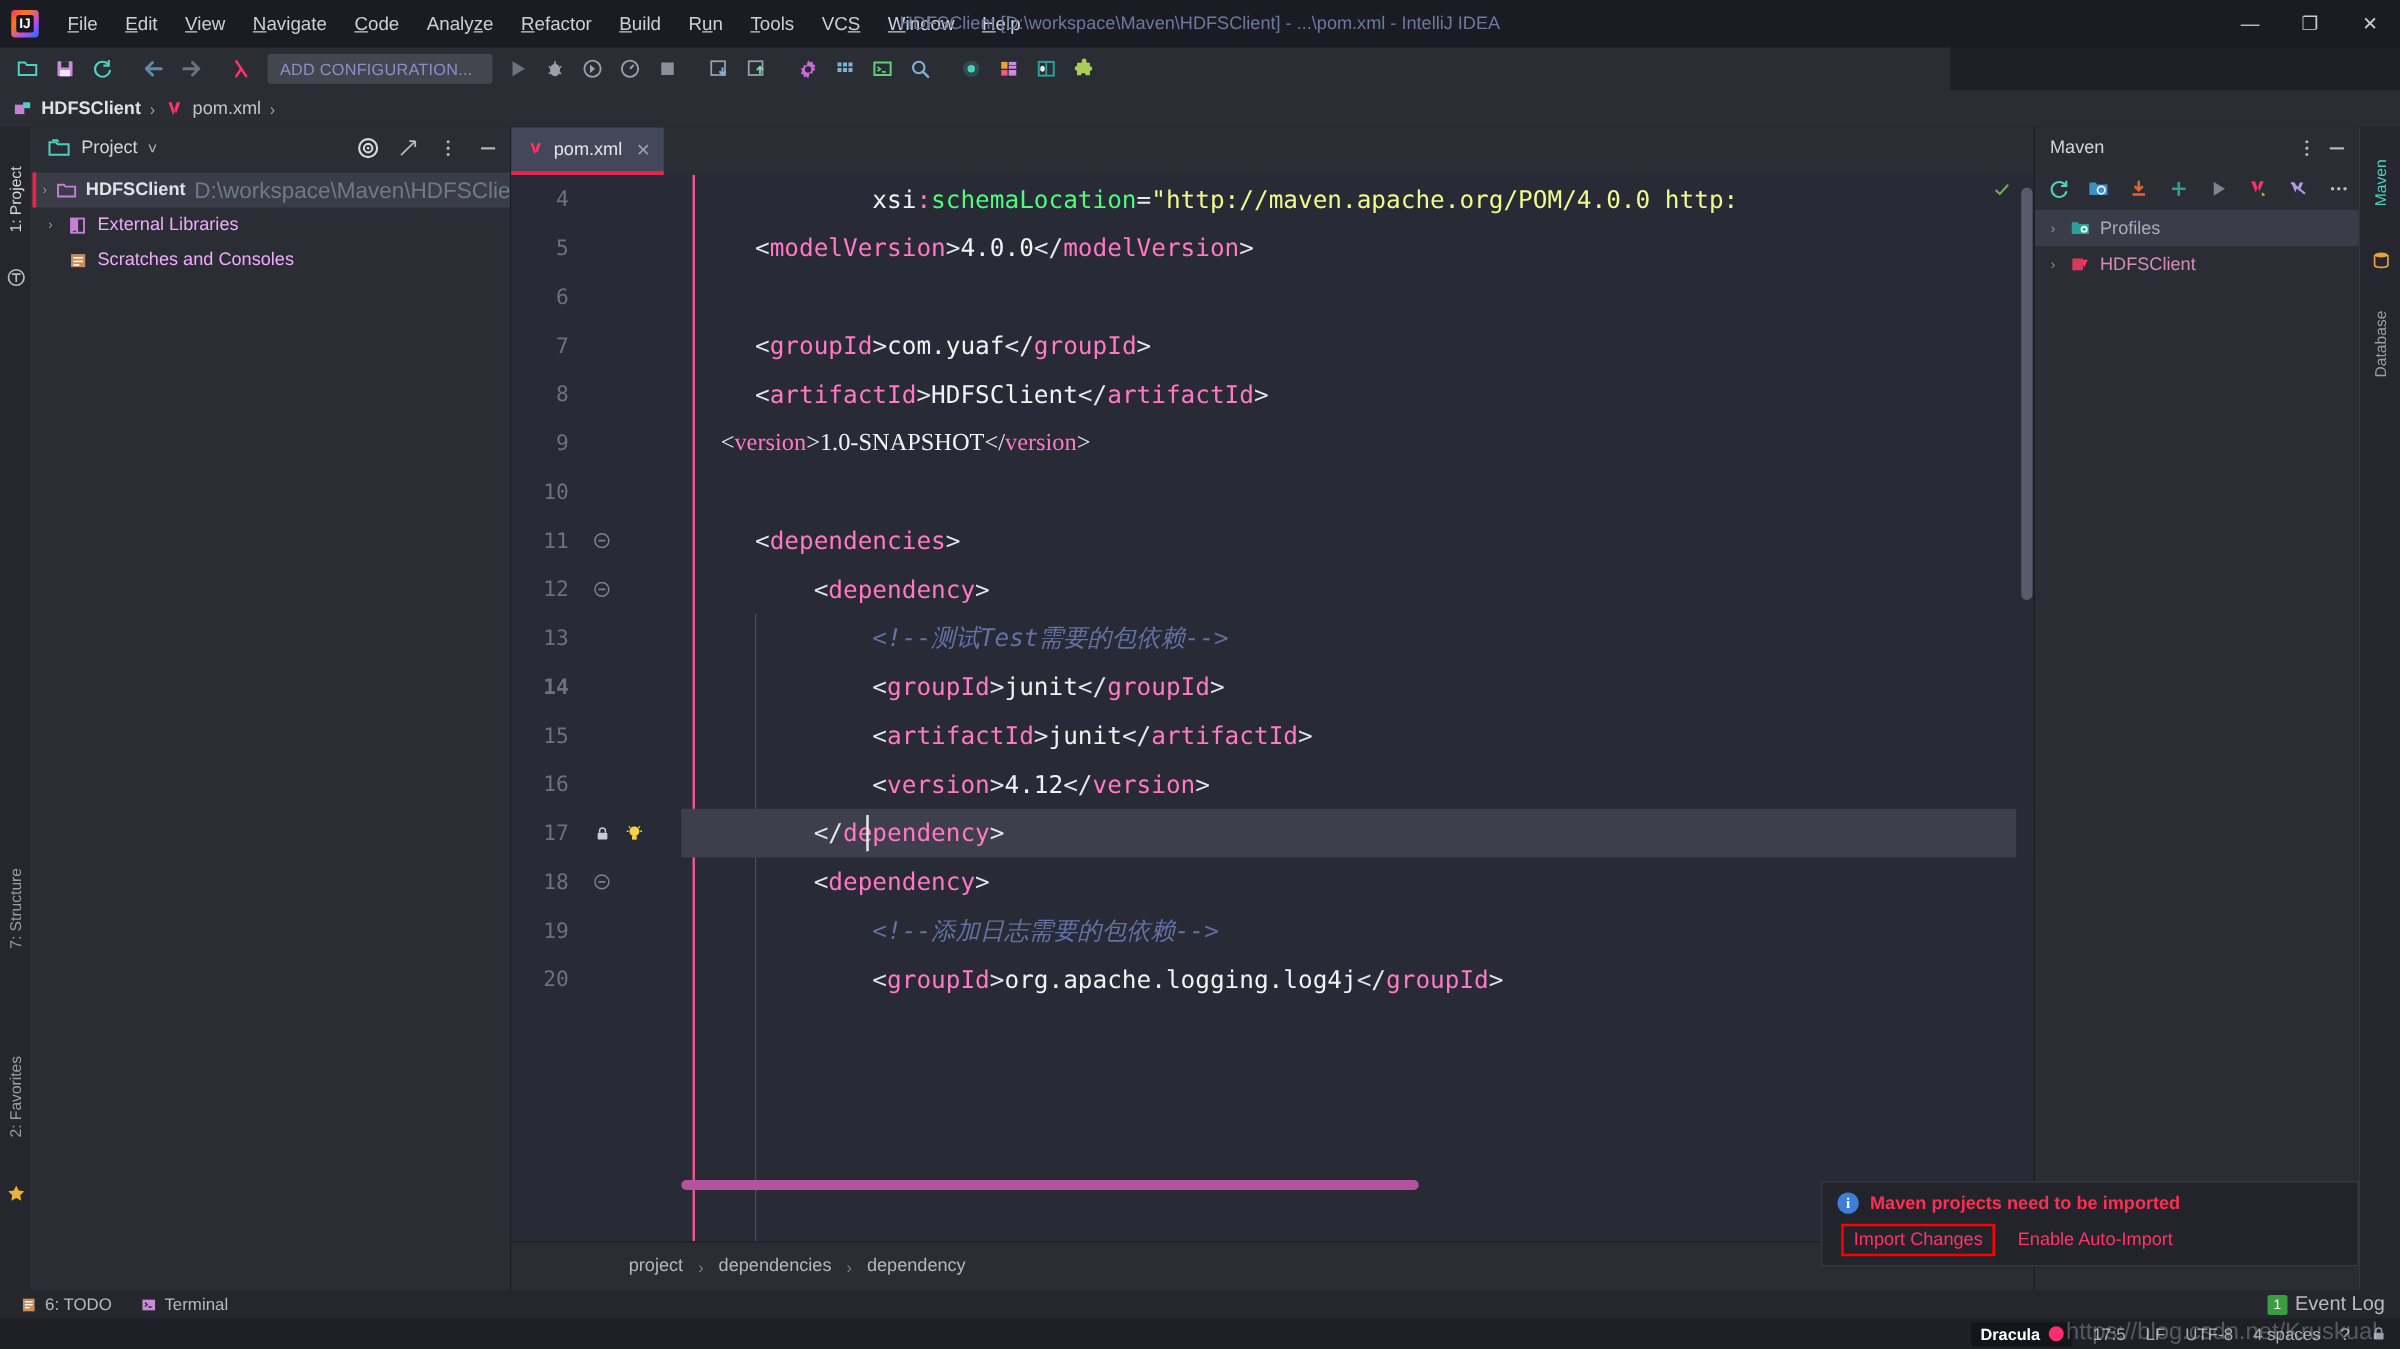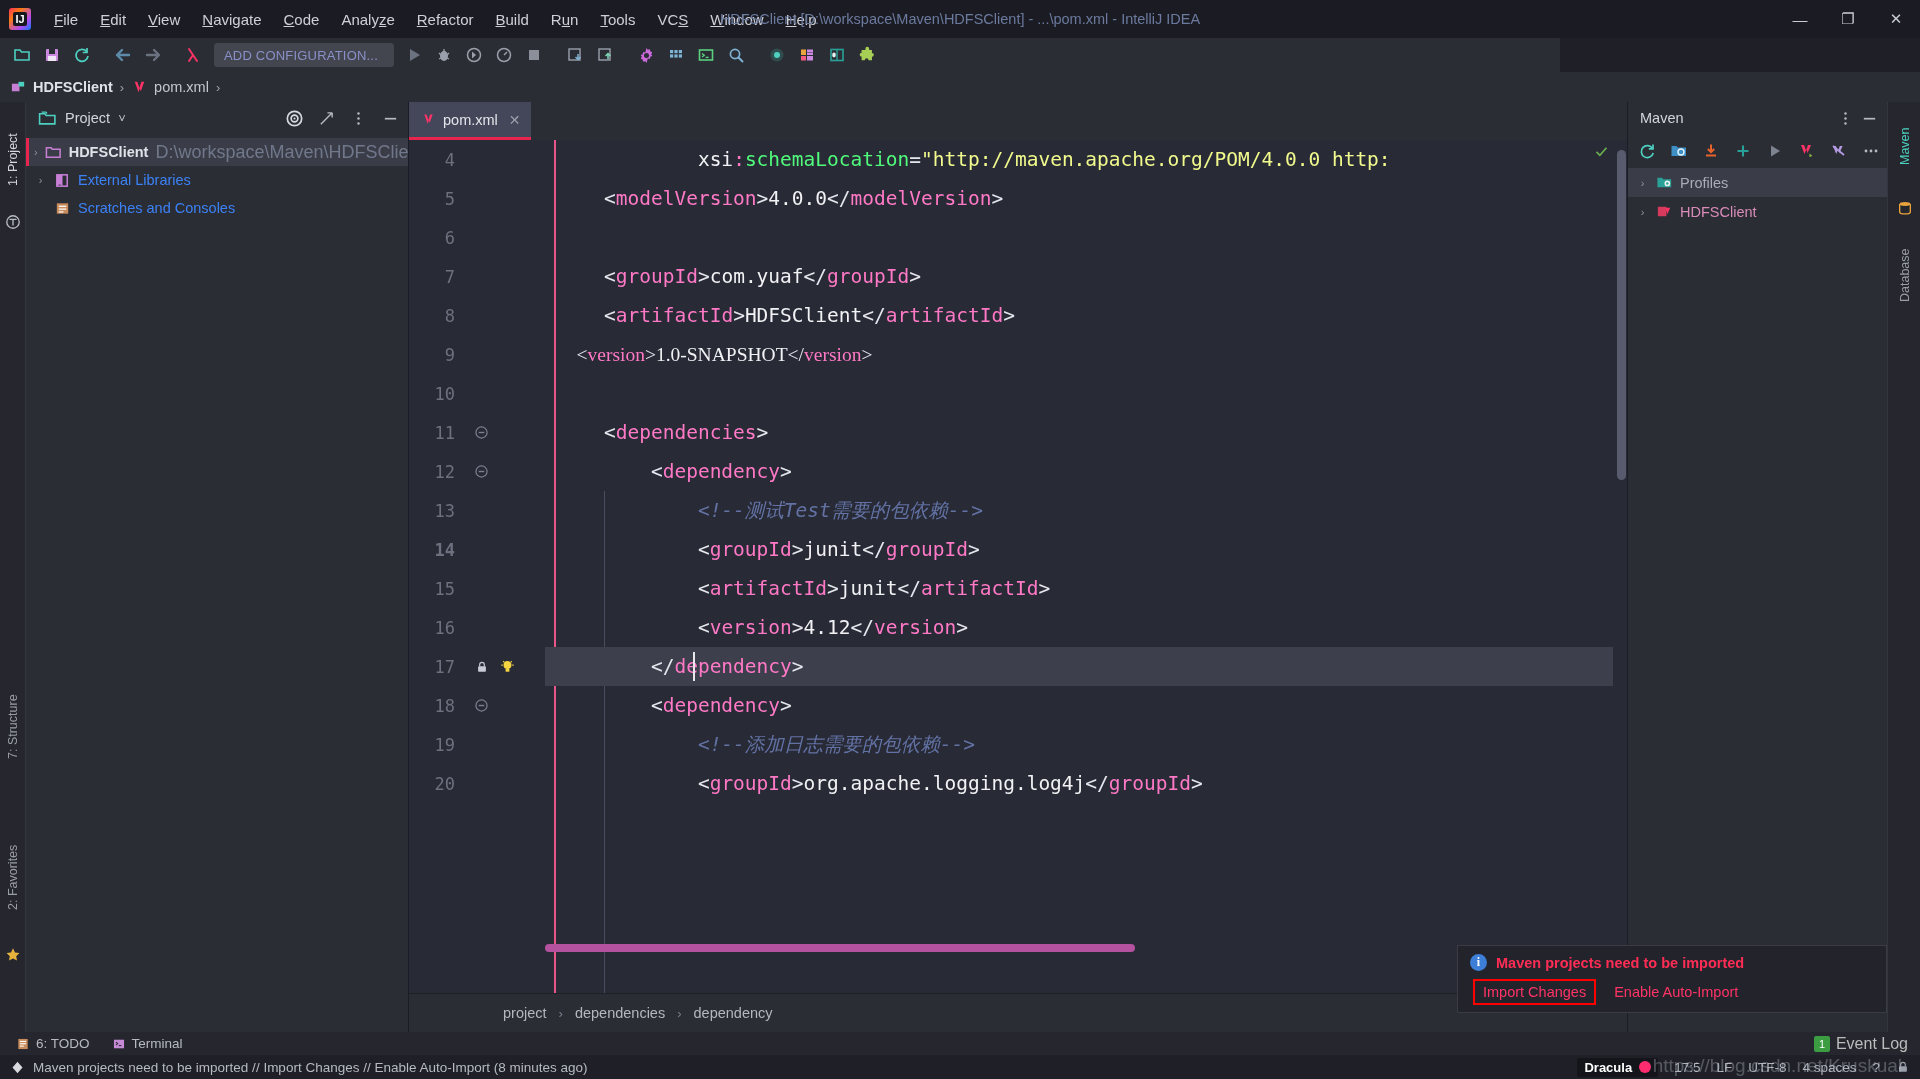--- a/index.html
+++ b/index.html
@@ -89,21 +89,21 @@
   .pp-head {
     height: 32px; display: flex; align-items: center; padding: 0 6px 0 12px; gap: 8px;
   }
   .pp-title { font-size: 14.5px; color: #d2d5db; }
   .pp-head-spacer { flex: 1; }
   .pp-ico { width: 24px; height: 24px; display:flex; align-items:center; justify-content:center; }
   .tree { padding-top: 4px; font-size: 14.5px; }
   .tree-row { height: 28px; display: flex; align-items: center; gap: 7px; padding-left: 8px; }
   .tree-row.sel { background: #3a3d47; border-left: 3px solid #e8254f; padding-left: 5px; }
   .tw-arrow { width: 13px; color: #8e94a0; font-size: 11px; text-align: center; }
-  .tree-label { color: #3b82f6; }
+  .tree-label { color: #f0abfc; }
   .tree-label.bold { font-weight: bold; color: #dfe2e8; }
   .tree-path { color: #71788c; font-size: 18px; }
 
   
   .editor-wrap {
     position: absolute; left: 409px; top: 102px; right: 293px; bottom: 47px;
     background: #282a36;
   }
   .tabs { height: 38px; background: #2b2d35; display: flex; align-items: flex-end; }
   .tab {
@@ -803,26 +803,20 @@
         </svg>
       <span>Terminal</span>
     </div>
     <div class="bs-right">
       <span class="evt-badge">1</span>
       <span>Event Log</span>
     </div>
   </div>
 
   <div class="statusbar">
-    <div class="sb-msg">
-      <svg width="15" height="15" viewBox="0 0 18 18">
-          <path d="M9 2l6 7-6 7-6-7z" fill="#d8dae0"></path>
-        </svg>
-      <span>Maven projects need to be imported // Import Changes // Enable Auto-Import (8 minutes ago)</span>
-    </div>
     <div class="sb-right">
       <span class="theme-chip">
         <span>Dracula</span>
         <span class="dot-pink"></span>
       </span>
       <span class="sb-val">17:5</span>
       <span class="sb-val">LF</span>
       <span class="sb-val">UTF-8</span>
       <span class="sb-val">4 spaces</span>
       <span class="sb-val">?</span>

